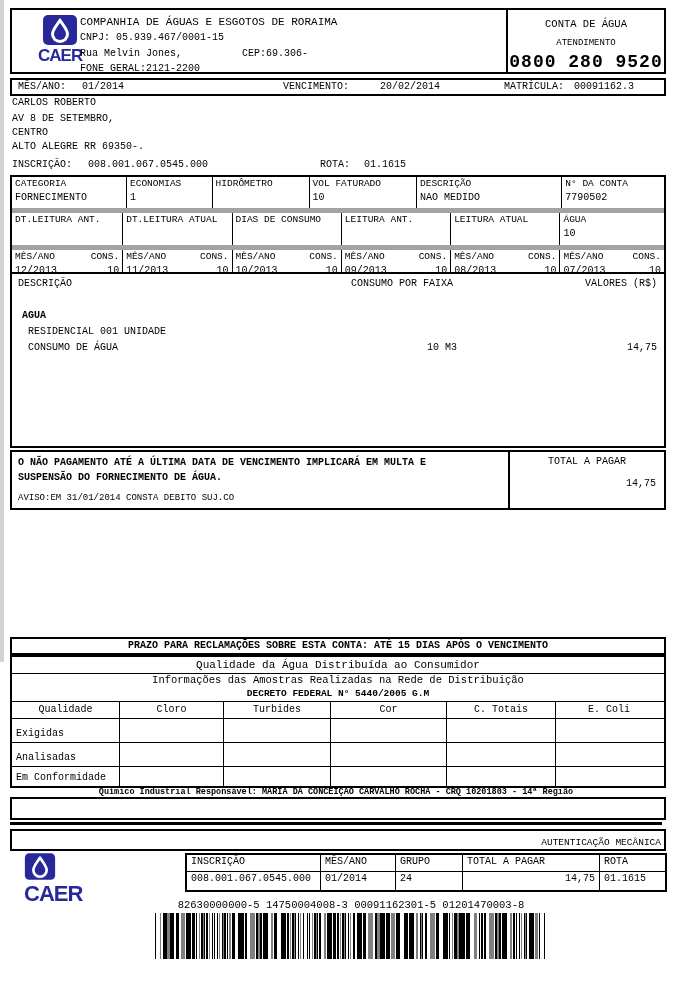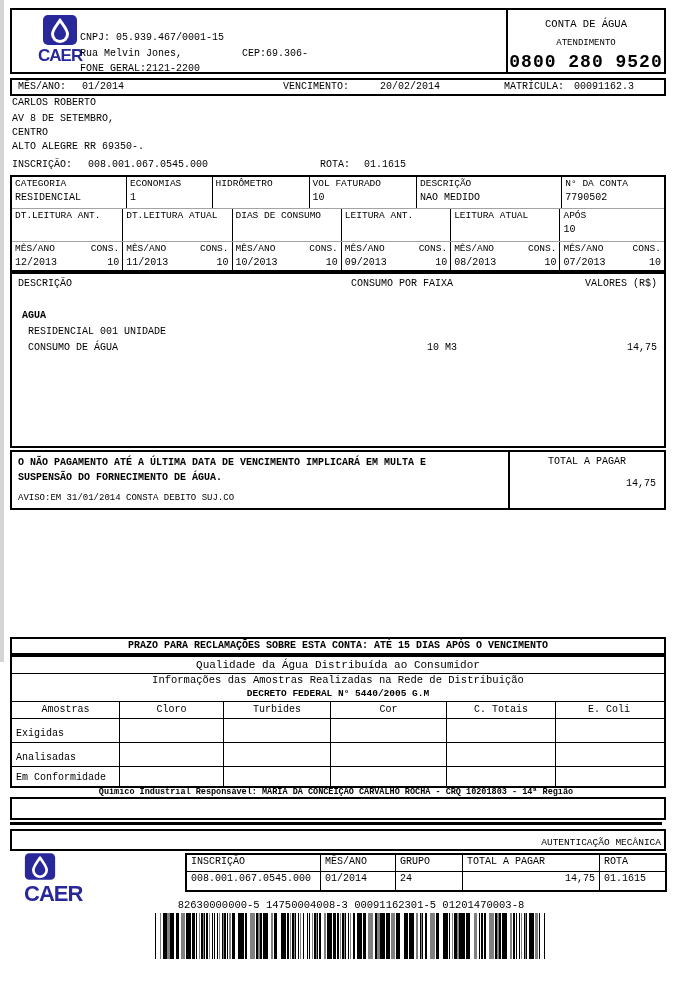--- a/index.html
+++ b/index.html
@@ -19,21 +19,21 @@
   .logo2 .logo-caer{font-size:22px;line-height:18px;}
   .hdr-line{position:absolute;left:68px;white-space:nowrap;}
   .phone-big{position:absolute;left:0;right:0;top:42px;font-weight:bold;font-size:18px;letter-spacing:1px;}
 
   
   .refbar{left:10px;top:78px;width:652px;height:14px;}
   .refbar span{position:absolute;top:1px;white-space:nowrap;}
 
   
   .mtable{left:10px;top:175px;width:652px;}
-  .mrow{display:flex;border-bottom:1px solid #a3a3a3;}
+  .mrow{display:flex;border-bottom:5px solid #a3a3a3;}
   .mrow:last-child{border-bottom:none;}
   .mcell{border-right:1px solid #000;padding:1px 3px;overflow:hidden;}
   .mcell:last-child{border-right:none;}
   .mlabel{font-size:9.5px;white-space:nowrap;}
   .mval{margin-top:3px;white-space:nowrap;}
   .hpair{display:flex;justify-content:space-between;white-space:nowrap;}
 
   
   .chbox{left:10px;top:272px;width:652px;height:172px;}
   .chead span{position:absolute;top:4px;}
@@ -98,20 +98,21 @@
   <div class="box hdr">
     <div class="hdr-left">
       <div class="logo">
         <svg width="36" height="32" viewBox="0 0 36 32">
           <rect x="1" y="1" width="34" height="30" rx="5" fill="#28289b"></rect>
           <path d="M18 4 C18 4 9 15 9 20 a9 9 0 0 0 18 0 C27 15 18 4 18 4 Z" fill="#fff"></path>
           <path d="M18 9 C18 9 12 16.5 12 20 a6 6 0 0 0 12 0 C24 16.5 18 9 18 9 Z" fill="#28289b"></path>
         </svg>
         <div class="logo-caer">CAER</div>
       </div>
+      <span class="hdr-line" style="top:6px;font-size:11px;">COMPANHIA DE ÁGUAS E ESGOTOS DE RORAIMA</span>
       <span class="hdr-line" style="top:22px;">CNPJ: 05.939.467/0001-15</span>
       <span class="hdr-line" style="top:38px;">Rua Melvin Jones,</span>
       <span class="hdr-line" style="top:38px;left:230px;">CEP:69.306-</span>
       <span class="hdr-line" style="top:53px;">FONE GERAL:2121-2200</span>
     </div>
     <div class="hdr-right">
       <div class="abs" style="left:0;right:0;top:8px;font-size:10.5px;">CONTA DE ÁGUA</div>
       <div class="abs" style="left:0;right:0;top:28px;font-size:9px;">ATENDIMENTO</div>
       <div class="phone-big">0800 280 9520</div>
     </div>
@@ -132,21 +133,21 @@
   <div class="abs" style="left:12px;top:141px;">ALTO ALEGRE RR 69350-.</div>
   <div class="abs" style="left:12px;top:159px;">INSCRIÇÃO:</div>
   <div class="abs" style="left:88px;top:159px;">008.001.067.0545.000</div>
   <div class="abs" style="left:320px;top:159px;">ROTA:</div>
   <div class="abs" style="left:364px;top:159px;">01.1615</div>
 
   <div class="box mtable">
     <div class="mrow" style="height:31px;">
       <div class="mcell" style="width:114px;">
           <div class="mlabel">CATEGORIA</div>
-          <div class="mval">RESIDENCIAL</div>
+          <div class="mval">FORNECIMENTO</div>
         </div>
       <div class="mcell" style="width:83px;">
           <div class="mlabel">ECONOMIAS</div>
           <div class="mval">1</div>
         </div>
       <div class="mcell" style="width:95px;">
           <div class="mlabel">HIDRÔMETRO</div>
           <div class="mval"></div>
         </div>
       <div class="mcell" style="width:106px;">
@@ -177,21 +178,21 @@
         </div>
       <div class="mcell" style="width:108px;">
           <div class="mlabel">LEITURA ANT.</div>
           <div class="mval"></div>
         </div>
       <div class="mcell" style="width:108px;">
           <div class="mlabel">LEITURA ATUAL</div>
           <div class="mval"></div>
         </div>
       <div class="mcell" style="width:103px;">
-          <div class="mlabel">APÓS</div>
+          <div class="mlabel">ÁGUA</div>
           <div class="mval">10</div>
         </div>
     </div>
     <div class="mrow" style="height:28px;">
       <div class="mcell" style="width:110px;">
           <div class="hpair mlabel">
             <span>MÊS/ANO</span>
             <span>CONS.</span>
           </div>
           <div class="hpair mval">
@@ -290,21 +291,21 @@
 
   <div class="box prazo">PRAZO PARA RECLAMAÇÕES SOBRE ESTA CONTA: ATÉ 15 DIAS APÓS O VENCIMENTO</div>
 
   <div class="box qbox">
     <div class="q-title">Qualidade da Água Distribuída ao Consumidor</div>
     <div class="q-sub">
       <div class="s1">Informações das Amostras Realizadas na Rede de Distribuição</div>
       <div class="s2">DECRETO FEDERAL N° 5440/2005 G.M</div>
     </div>
     <div class="qrow qh">
-      <div class="qcell" style="width:107px;">Amostras</div>
+      <div class="qcell" style="width:107px;">Qualidade</div>
       <div class="qcell" style="width:103px;">Cloro</div>
       <div class="qcell" style="width:106px;">Turbides</div>
       <div class="qcell" style="width:115px;">Cor</div>
       <div class="qcell" style="width:108px;">C. Totais</div>
       <div class="qcell" style="width:106px;">E. Coli</div>
     </div>
     <div class="qrow qd">
       <div class="qcell" style="width:107px;">
           <span class="q-rowlabel">Exigidas</span>
         </div>

